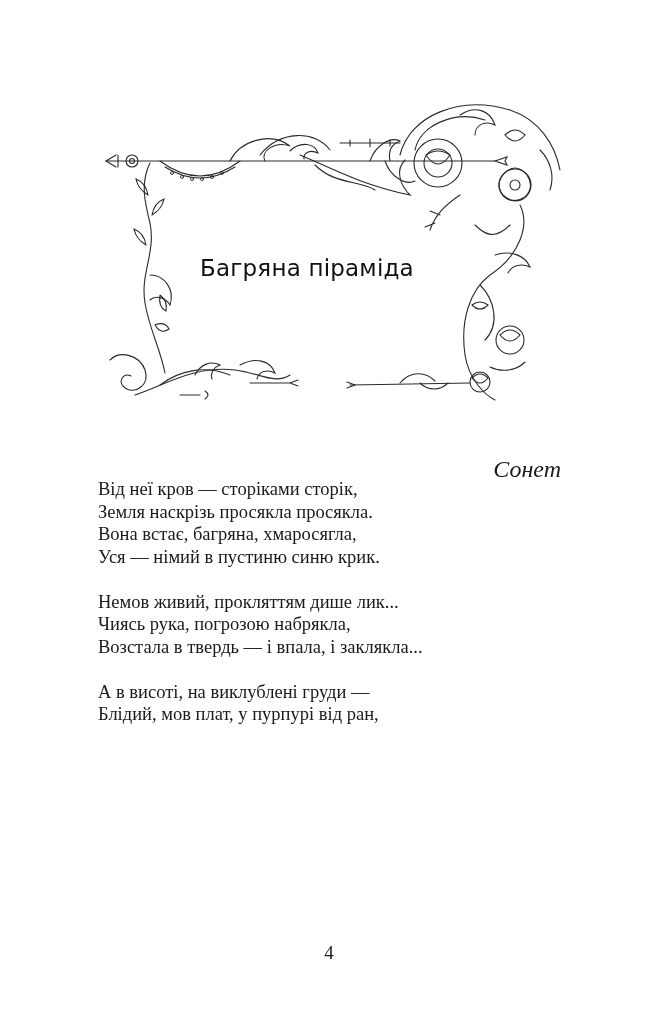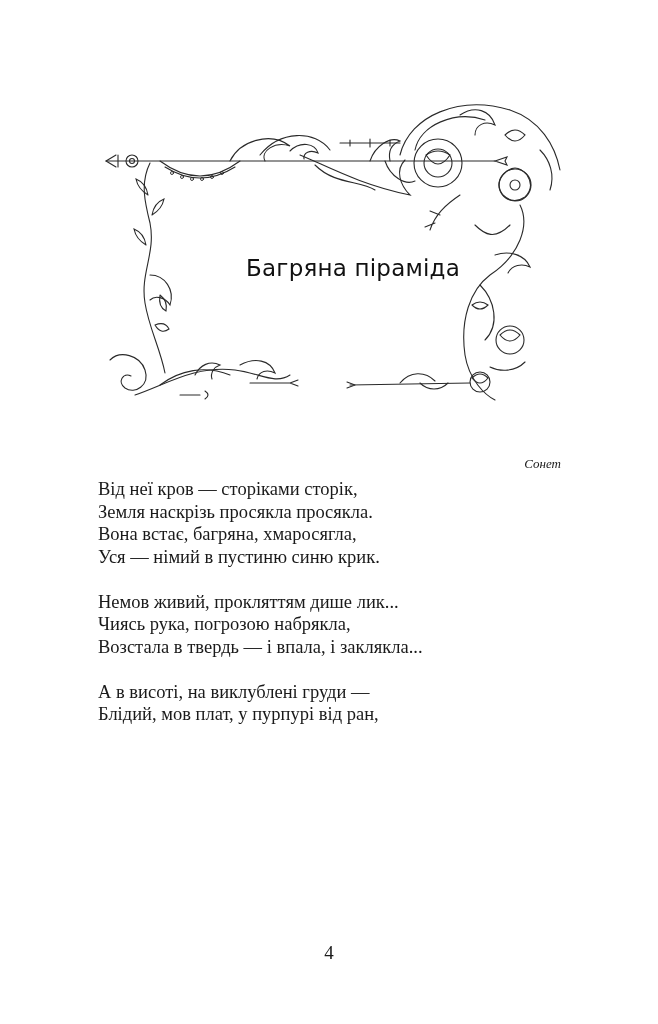--- a/index.html
+++ b/index.html
@@ -5,27 +5,27 @@
     html, body { margin: 0; padding: 0; background: #ffffff; }
     body {
       width: 658px; height: 1024px; position: relative; overflow: hidden;
       font-family: "DejaVu Serif", "Liberation Serif", serif; color: #1a1a1a;
     }
     .frame {
       position: absolute; left: 100px; top: 95px; width: 462px; height: 310px;
     }
     .frame svg { position: absolute; left: 0; top: 0; }
     .title {
-      position: absolute; left: 200px; top: 255px; width: 260px; text-align: right;
+      position: absolute; left: 200px; top: 255px; width: 260px; text-align: left;
       font-family: "DejaVu Sans", sans-serif; font-size: 23px; color: #111;
       letter-spacing: 0.2px;
     }
     .subtitle {
       position: absolute; right: 97px; top: 456px;
-      font-family: "Liberation Serif", serif; font-style: italic; font-size: 13px;
+      font-family: "Liberation Serif", serif; font-style: italic; font-size: 24px;
     }
     .poem {
       position: absolute; left: 98px; top: 478px; width: 480px;
       font-family: "Liberation Serif", serif; font-size: 18.5px; line-height: 22.5px;
     }
     .stanza { margin-bottom: 22.5px; }
     .line { white-space: nowrap; }
     .page-number {
       position: absolute; left: 0; width: 658px; top: 942px; text-align: center;
       font-family: "Liberation Serif", serif; font-size: 19px;

